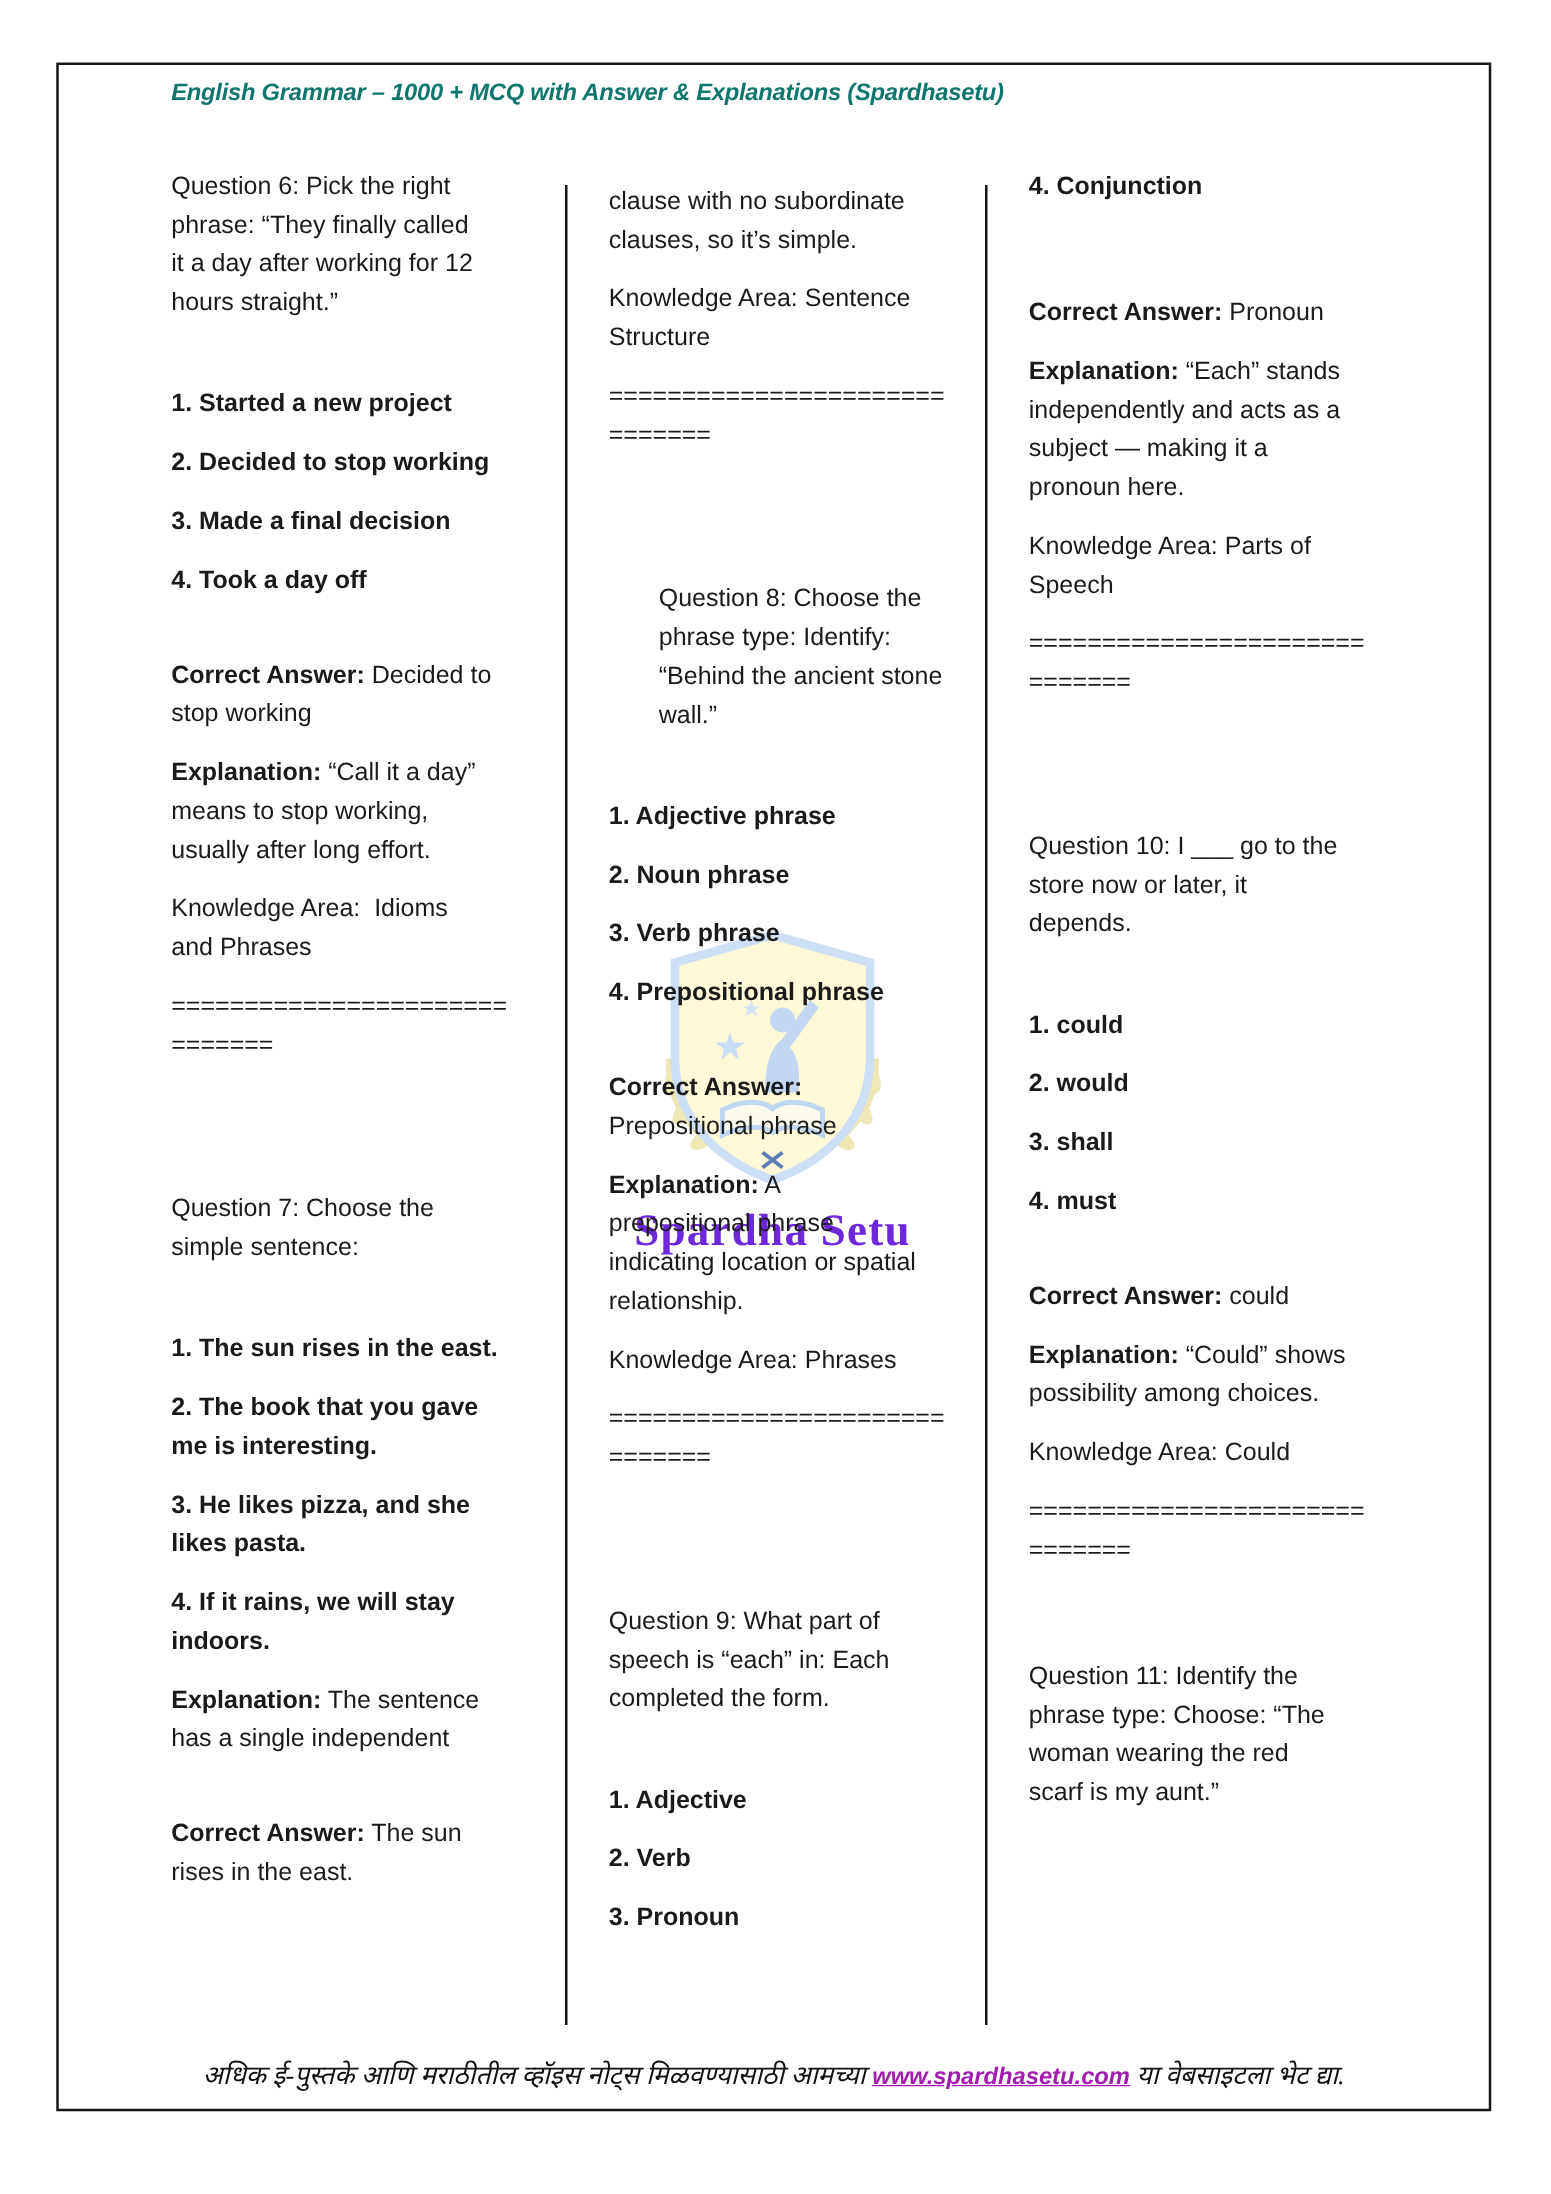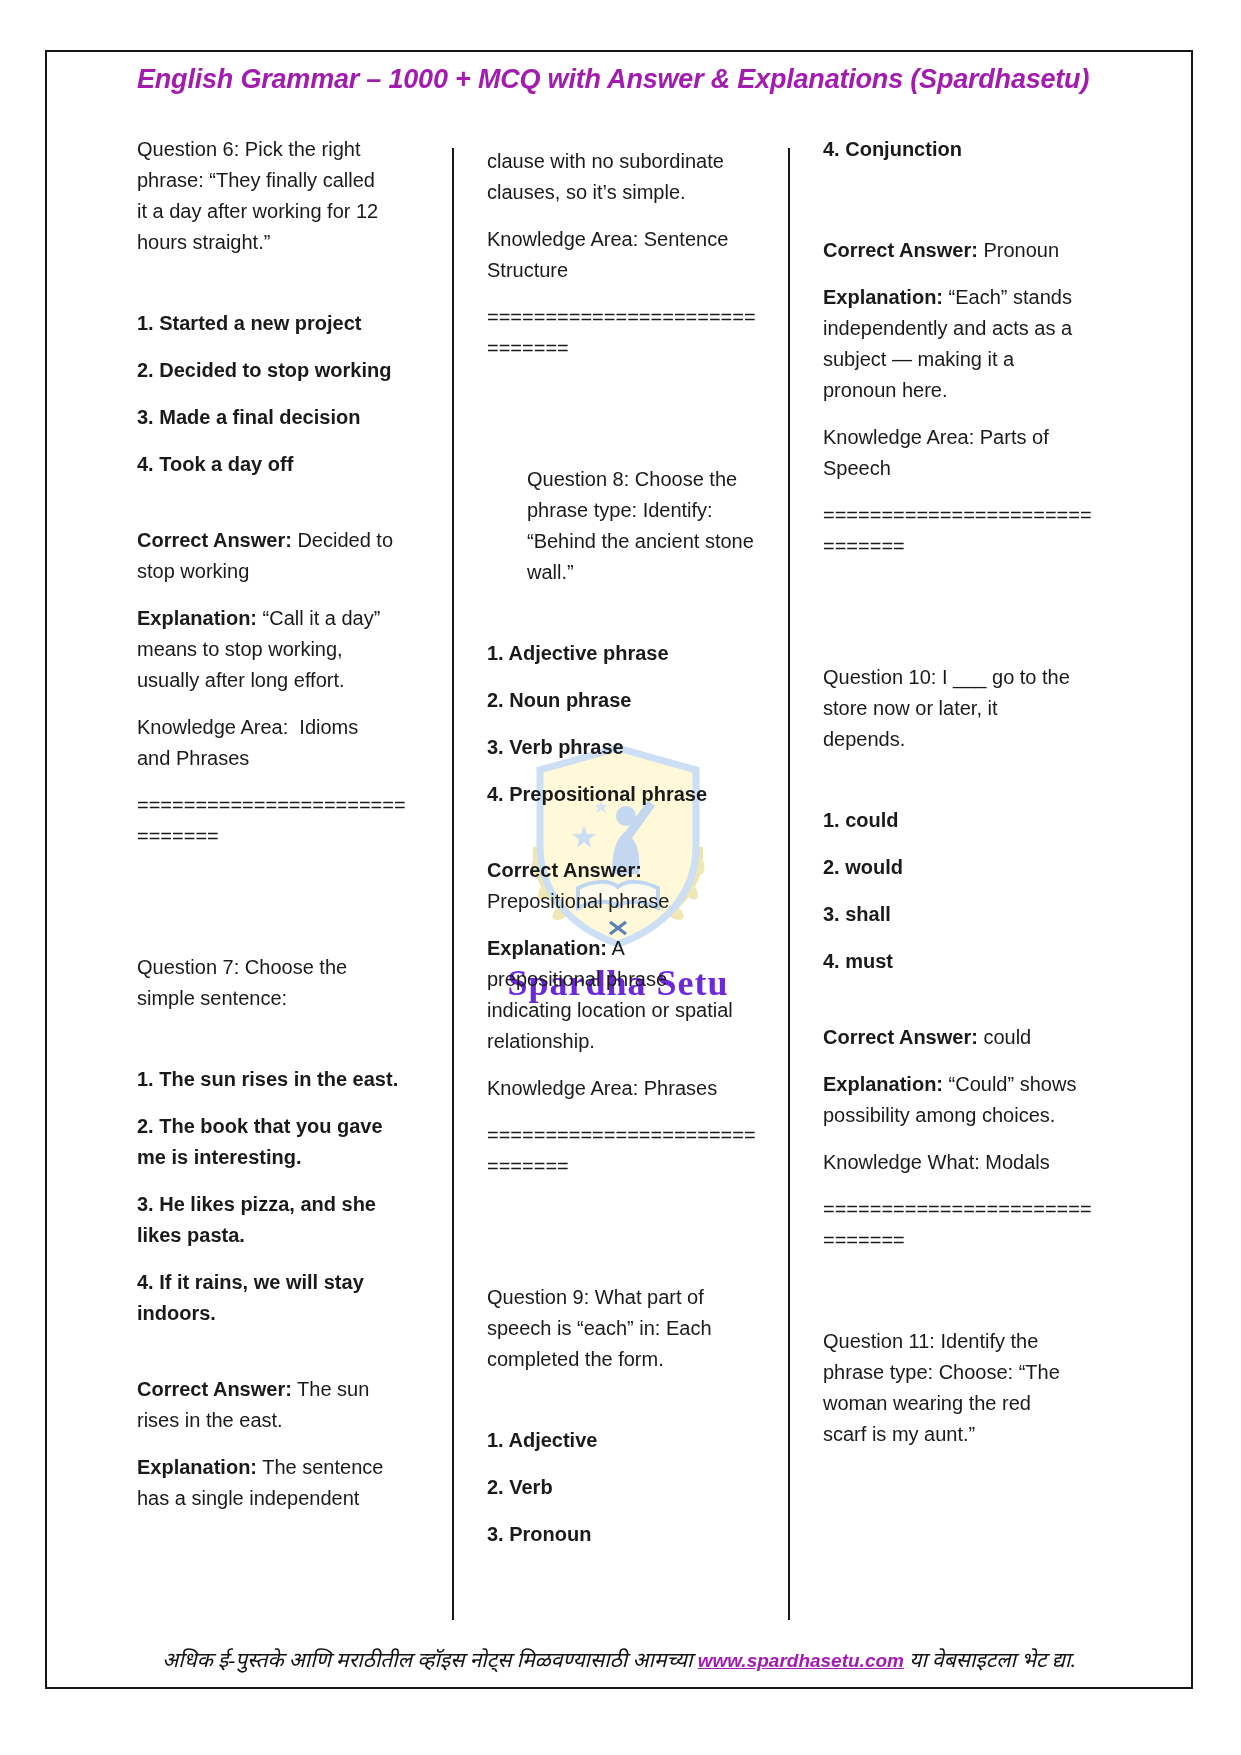--- a/index.html
+++ b/index.html
@@ -1,21 +1,21 @@
 <!DOCTYPE html>
 <html><head>
 <meta charset="utf-8">
 <style>
   html,body{margin:0;padding:0;background:#ffffff;}
   .page{position:relative;width:1241px;height:1755px;background:#ffffff;
         font-family:"Liberation Sans",sans-serif;color:#1a1a1a;overflow:hidden;}
   .frame{position:absolute;left:45px;top:50px;width:1148px;height:1639px;
          border:2px solid #161616;box-sizing:border-box;}
-  .title{position:absolute;left:137px;top:64px;font-size:27px;font-weight:bold;
-         font-style:italic;letter-spacing:-0.2px;color:#a21caf;}
+  .title{position:absolute;left:137px;top:64px;font-size:19px;font-weight:bold;
+         font-style:italic;letter-spacing:-0.2px;color:#0f766e;}
   .divider{position:absolute;top:148px;width:2px;height:1472px;background:#161616;}
   .divider.d1{left:452px;}
   .divider.d2{left:788px;}
   .col{position:absolute;z-index:2;}
   .col1{left:137px;top:134px;width:300px;}
   .col2{left:487px;top:146px;width:290px;}
   .col3{left:823px;top:134px;width:300px;}
   .block{white-space:pre;margin:0 0 16px 0;font-size:20px;line-height:31px;color:#1a1a1a;}
   .option{font-weight:bold;}
   .lbl{font-weight:bold;}
@@ -87,24 +87,24 @@
 =======</div>
       <div class="block question" style="margin-top: 100px;">Question 7: Choose the
 simple sentence:</div>
       <div class="block option" style="margin-top: 50px;">1. The sun rises in the east.</div>
       <div class="block option">2. The book that you gave
 me is interesting.</div>
       <div class="block option">3. He likes pizza, and she
 likes pasta.</div>
       <div class="block option">4. If it rains, we will stay
 indoors.</div>
+      <div class="block explanation"><span class="lbl">Explanation:</span><span> The sentence
+has a single independent</span></div>
       <div class="block answer" style="margin-top: 45px;"><span class="lbl">Correct Answer:</span><span> The sun
 rises in the east.</span></div>
-      <div class="block explanation"><span class="lbl">Explanation:</span><span> The sentence
-has a single independent</span></div>
     </div>
   <div class="col col2">
       <div class="block continuation">clause with no subordinate
 clauses, so it’s simple.</div>
       <div class="block knowledge">Knowledge Area: Sentence
 Structure</div>
       <div class="block separator">=======================
 =======</div>
       <div class="block question" style="margin-top: 100px; margin-left: 40px;">Question 8: Choose the
 phrase type: Identify:
@@ -144,21 +144,21 @@
       <div class="block question" style="margin-top: 100px;">Question 10: I ___ go to the
 store now or later, it
 depends.</div>
       <div class="block option" style="margin-top: 50px;">1. could</div>
       <div class="block option">2. would</div>
       <div class="block option">3. shall</div>
       <div class="block option">4. must</div>
       <div class="block answer" style="margin-top: 45px;"><span class="lbl">Correct Answer:</span><span> could</span></div>
       <div class="block explanation"><span class="lbl">Explanation:</span><span> “Could” shows
 possibility among choices.</span></div>
-      <div class="block knowledge">Knowledge What: Modals</div>
+      <div class="block knowledge">Knowledge Area: Could</div>
       <div class="block separator">=======================
 =======</div>
       <div class="block question" style="margin-top: 70px;">Question 11: Identify the
 phrase type: Choose: “The
 woman wearing the red
 scarf is my aunt.”</div>
     </div>
 
   <div class="footer"><span>अधिक ई-पुस्तके आणि मराठीतील व्हॉइस नोट्स मिळवण्यासाठी आमच्या </span><a href="#">www.spardhasetu.com</a><span> या वेबसाइटला भेट द्या.</span></div>
 

